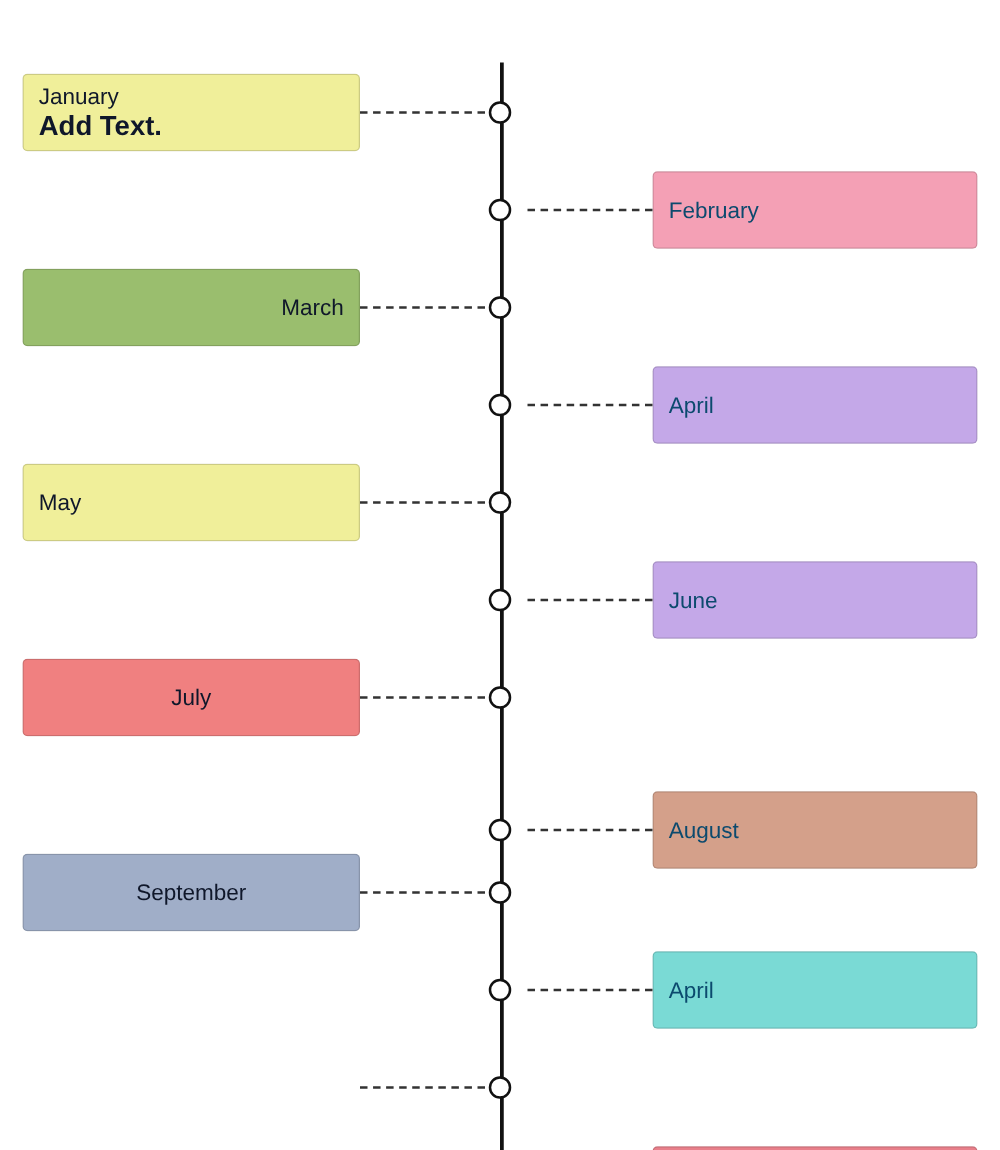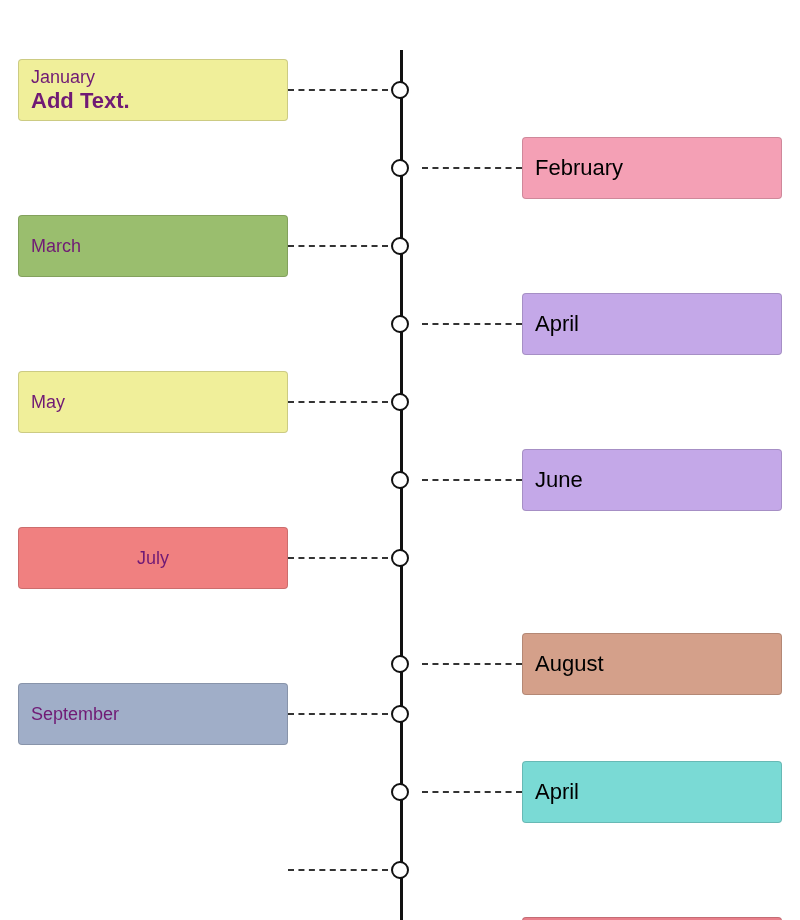--- a/index.html
+++ b/index.html
@@ -47,35 +47,35 @@
       left: 18px;
       width: 270px;
       height: 62px;
       display: flex;
       flex-direction: column;
       justify-content: center;
       padding: 8px 12px;
       border: 1.5px solid rgba(0,0,0,0.15);
       border-radius: 4px;
       font-size: 18px;
-      color: #701a75;
+      color: #0f172a;
     }
     
     .box-right {
       position: absolute;
       right: 18px;
       width: 260px;
       height: 62px;
       display: flex;
       align-items: center;
       padding: 18px 12px;
       border: 1.5px solid rgba(0,0,0,0.15);
       border-radius: 4px;
-      font-size: 22px;
-      color: #000000;
+      font-size: 18px;
+      color: #0c4a6e;
     }
     
     .dash-left {
       position: absolute;
       left: 288px;
       top: 50%;
       transform: translateY(-50%);
       width: 100px;
       border-top: 2.5px dashed #333;
     }
@@ -100,24 +100,24 @@
       background: #fff;
       border: 2.5px solid #111;
       z-index: 2;
     }
     .bold-sub {
       font-weight: 800;
       font-size: 22px;
     }
     
     .yellow   { background: #f0ef9a; }
-    .green    { background: #9abe6e; }
+    .green    { background: #9abe6e; text-align: right; }
     .yellow2  { background: #f0ef9a; }
     .red      { background: #f08080; align-items: center; }
-    .steel    { background: #a0aec8; }
+    .steel    { background: #a0aec8; text-align: center; }
     .gray     { background: #c0c0c0; }
     .pink     { background: #f4a0b5; }
     .purple   { background: #c4a8e8; }
     .purple2  { background: #c4a8e8; margin-left: 48px; }
     .tan      { background: #d4a08a; }
     .teal     { background: #7adad5; }
     .rose     { background: #e87f8a; }
   </style>
 </head>
 <body>

